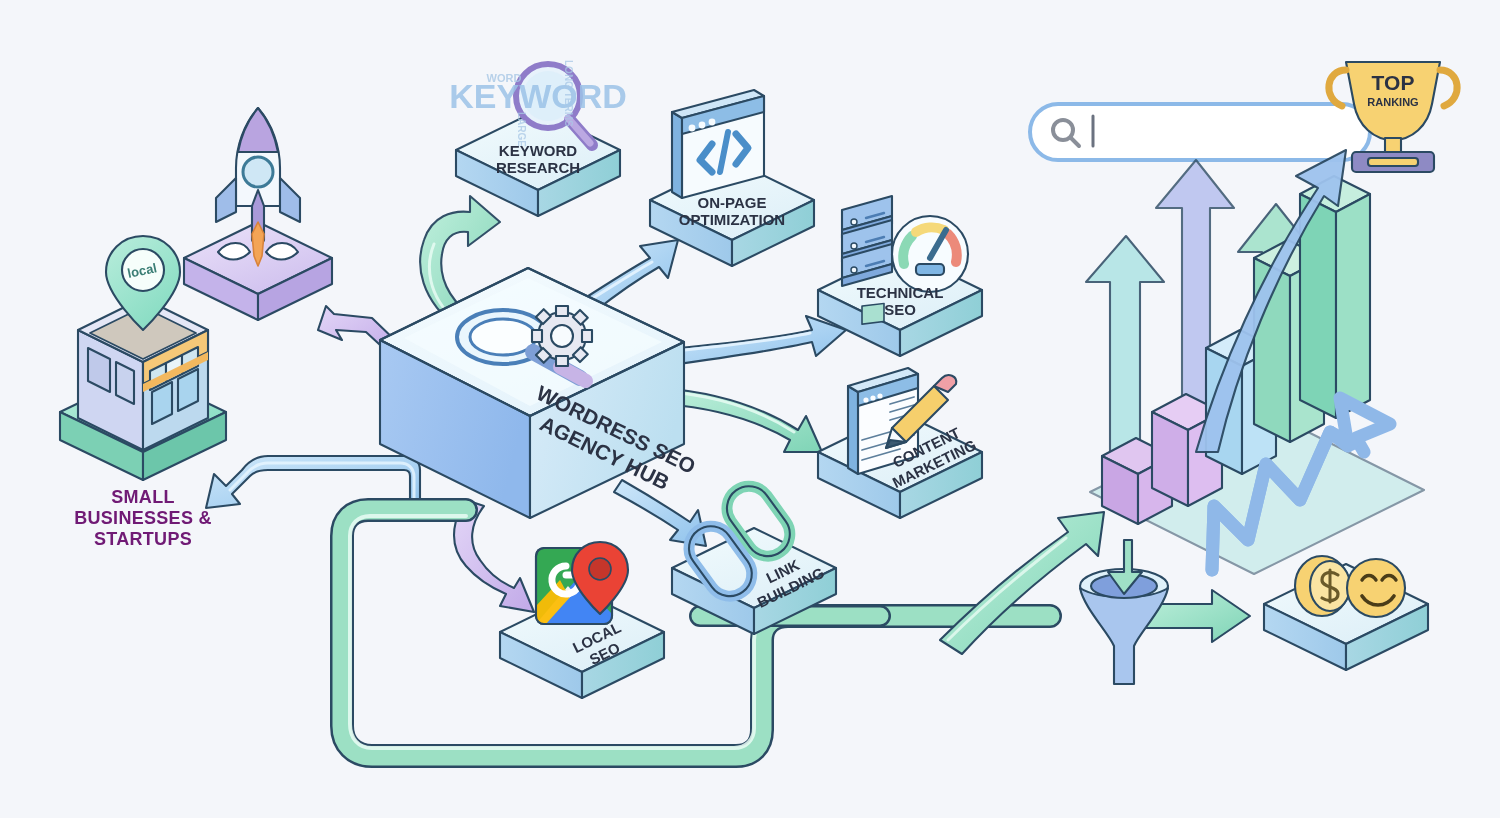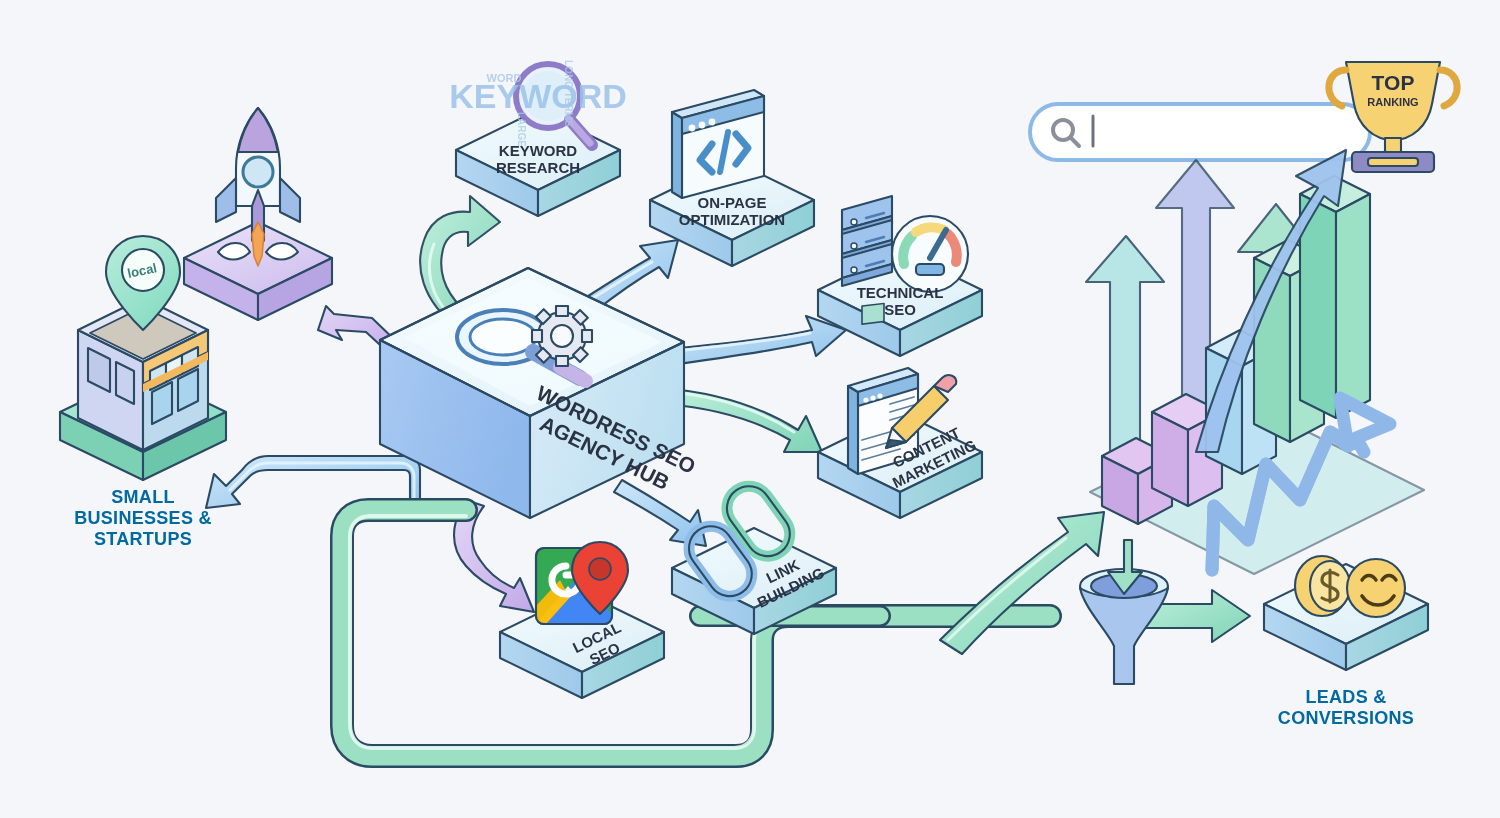--- a/index.html
+++ b/index.html
@@ -8,21 +8,21 @@
   body{
     background:#f4f6fa;
     font-family:"Liberation Sans", sans-serif;
     position:relative;
   }
   #stage{ position:absolute; inset:0; width:1500px; height:818px; }
   #stage svg{ position:absolute; left:0; top:0; width:1500px; height:818px; }
 
   .node-label{
     position:absolute;
-    color:#0369a1;
+    color:#701a75;
     font-weight:700;
     text-align:center;
     line-height:1.18;
     letter-spacing:.3px;
     white-space:pre-line;
     pointer-events:none;
   }
   .lbl-endpoint{ font-size:18px; }
 </style>
 </head>
@@ -512,16 +512,14 @@
       <text x="612" y="436" text-anchor="middle">WORDRESS SEO</text>
       <text x="612" y="462" text-anchor="middle">AGENCY HUB</text>
     </g>
   </g>
 </svg>
 
 <div class="node-label lbl-endpoint" style="left:42px; top:487px; width:202px;">SMALL
 BUSINESSES &amp;
 STARTUPS</div>
 
-<div class="node-label lbl-endpoint" style="left:1246px; top:687px; width:200px;">LEADS &amp;
-CONVERSIONS</div>
 
 </div>
 
 </body></html>

